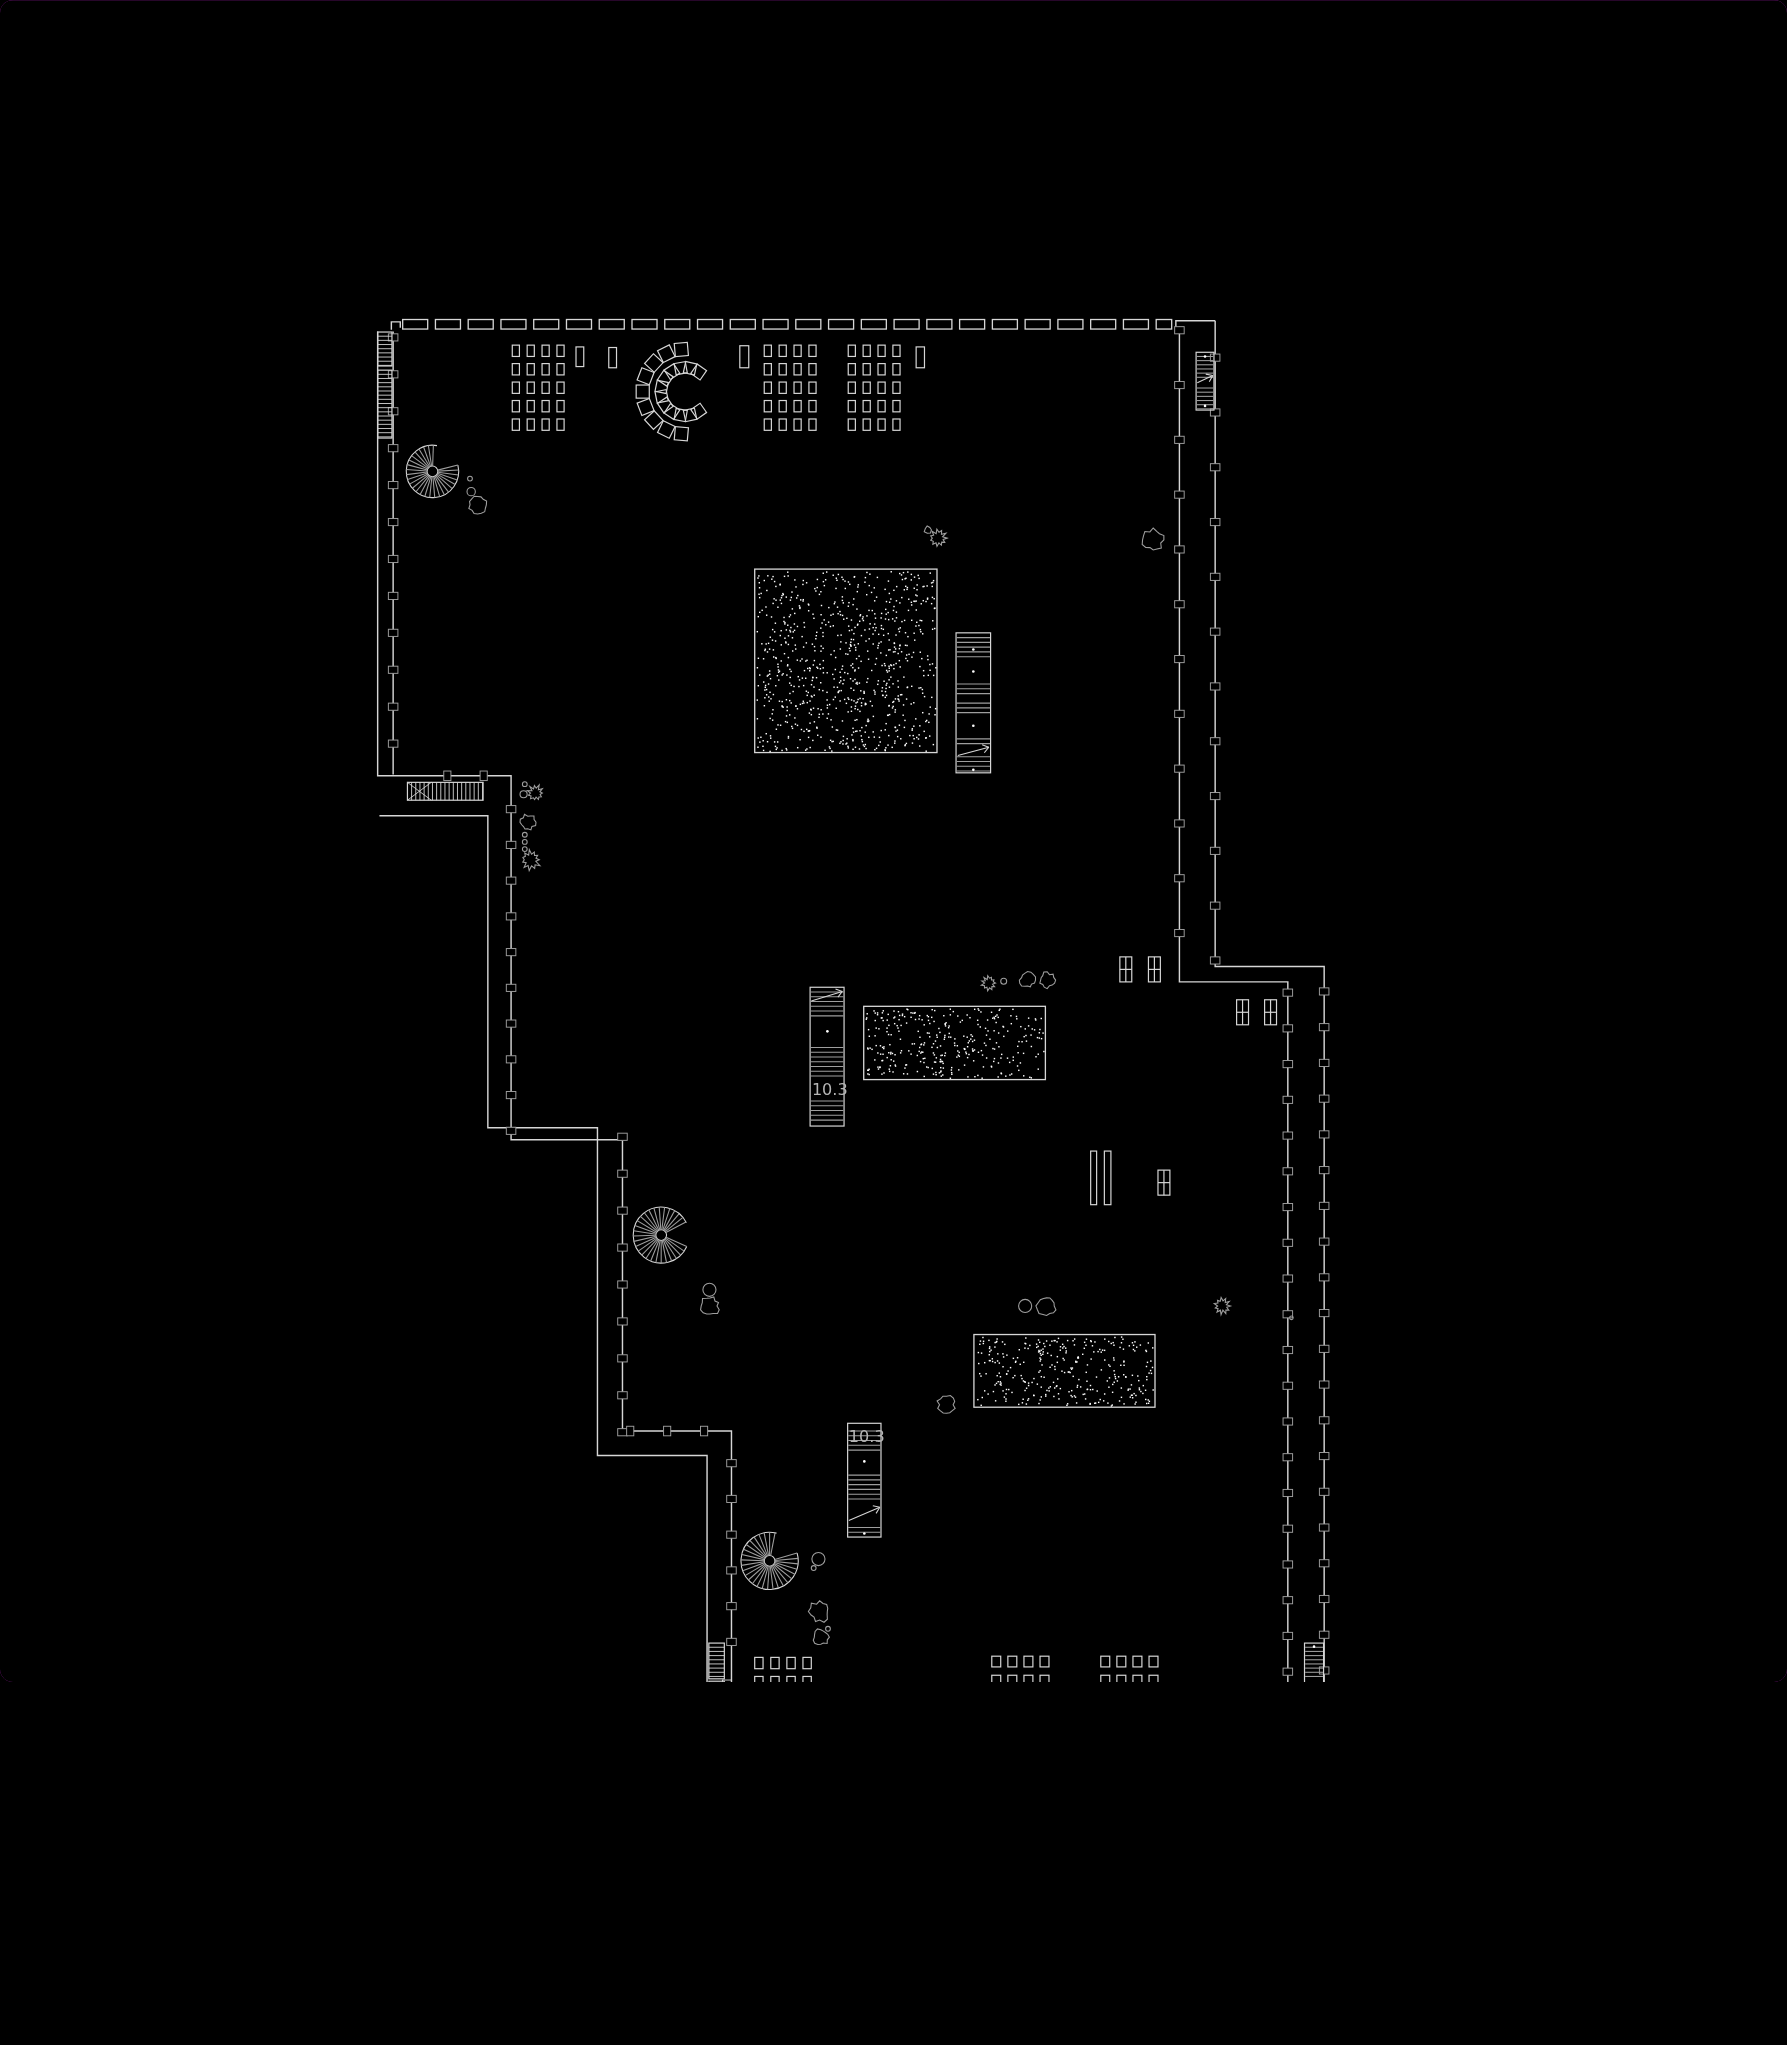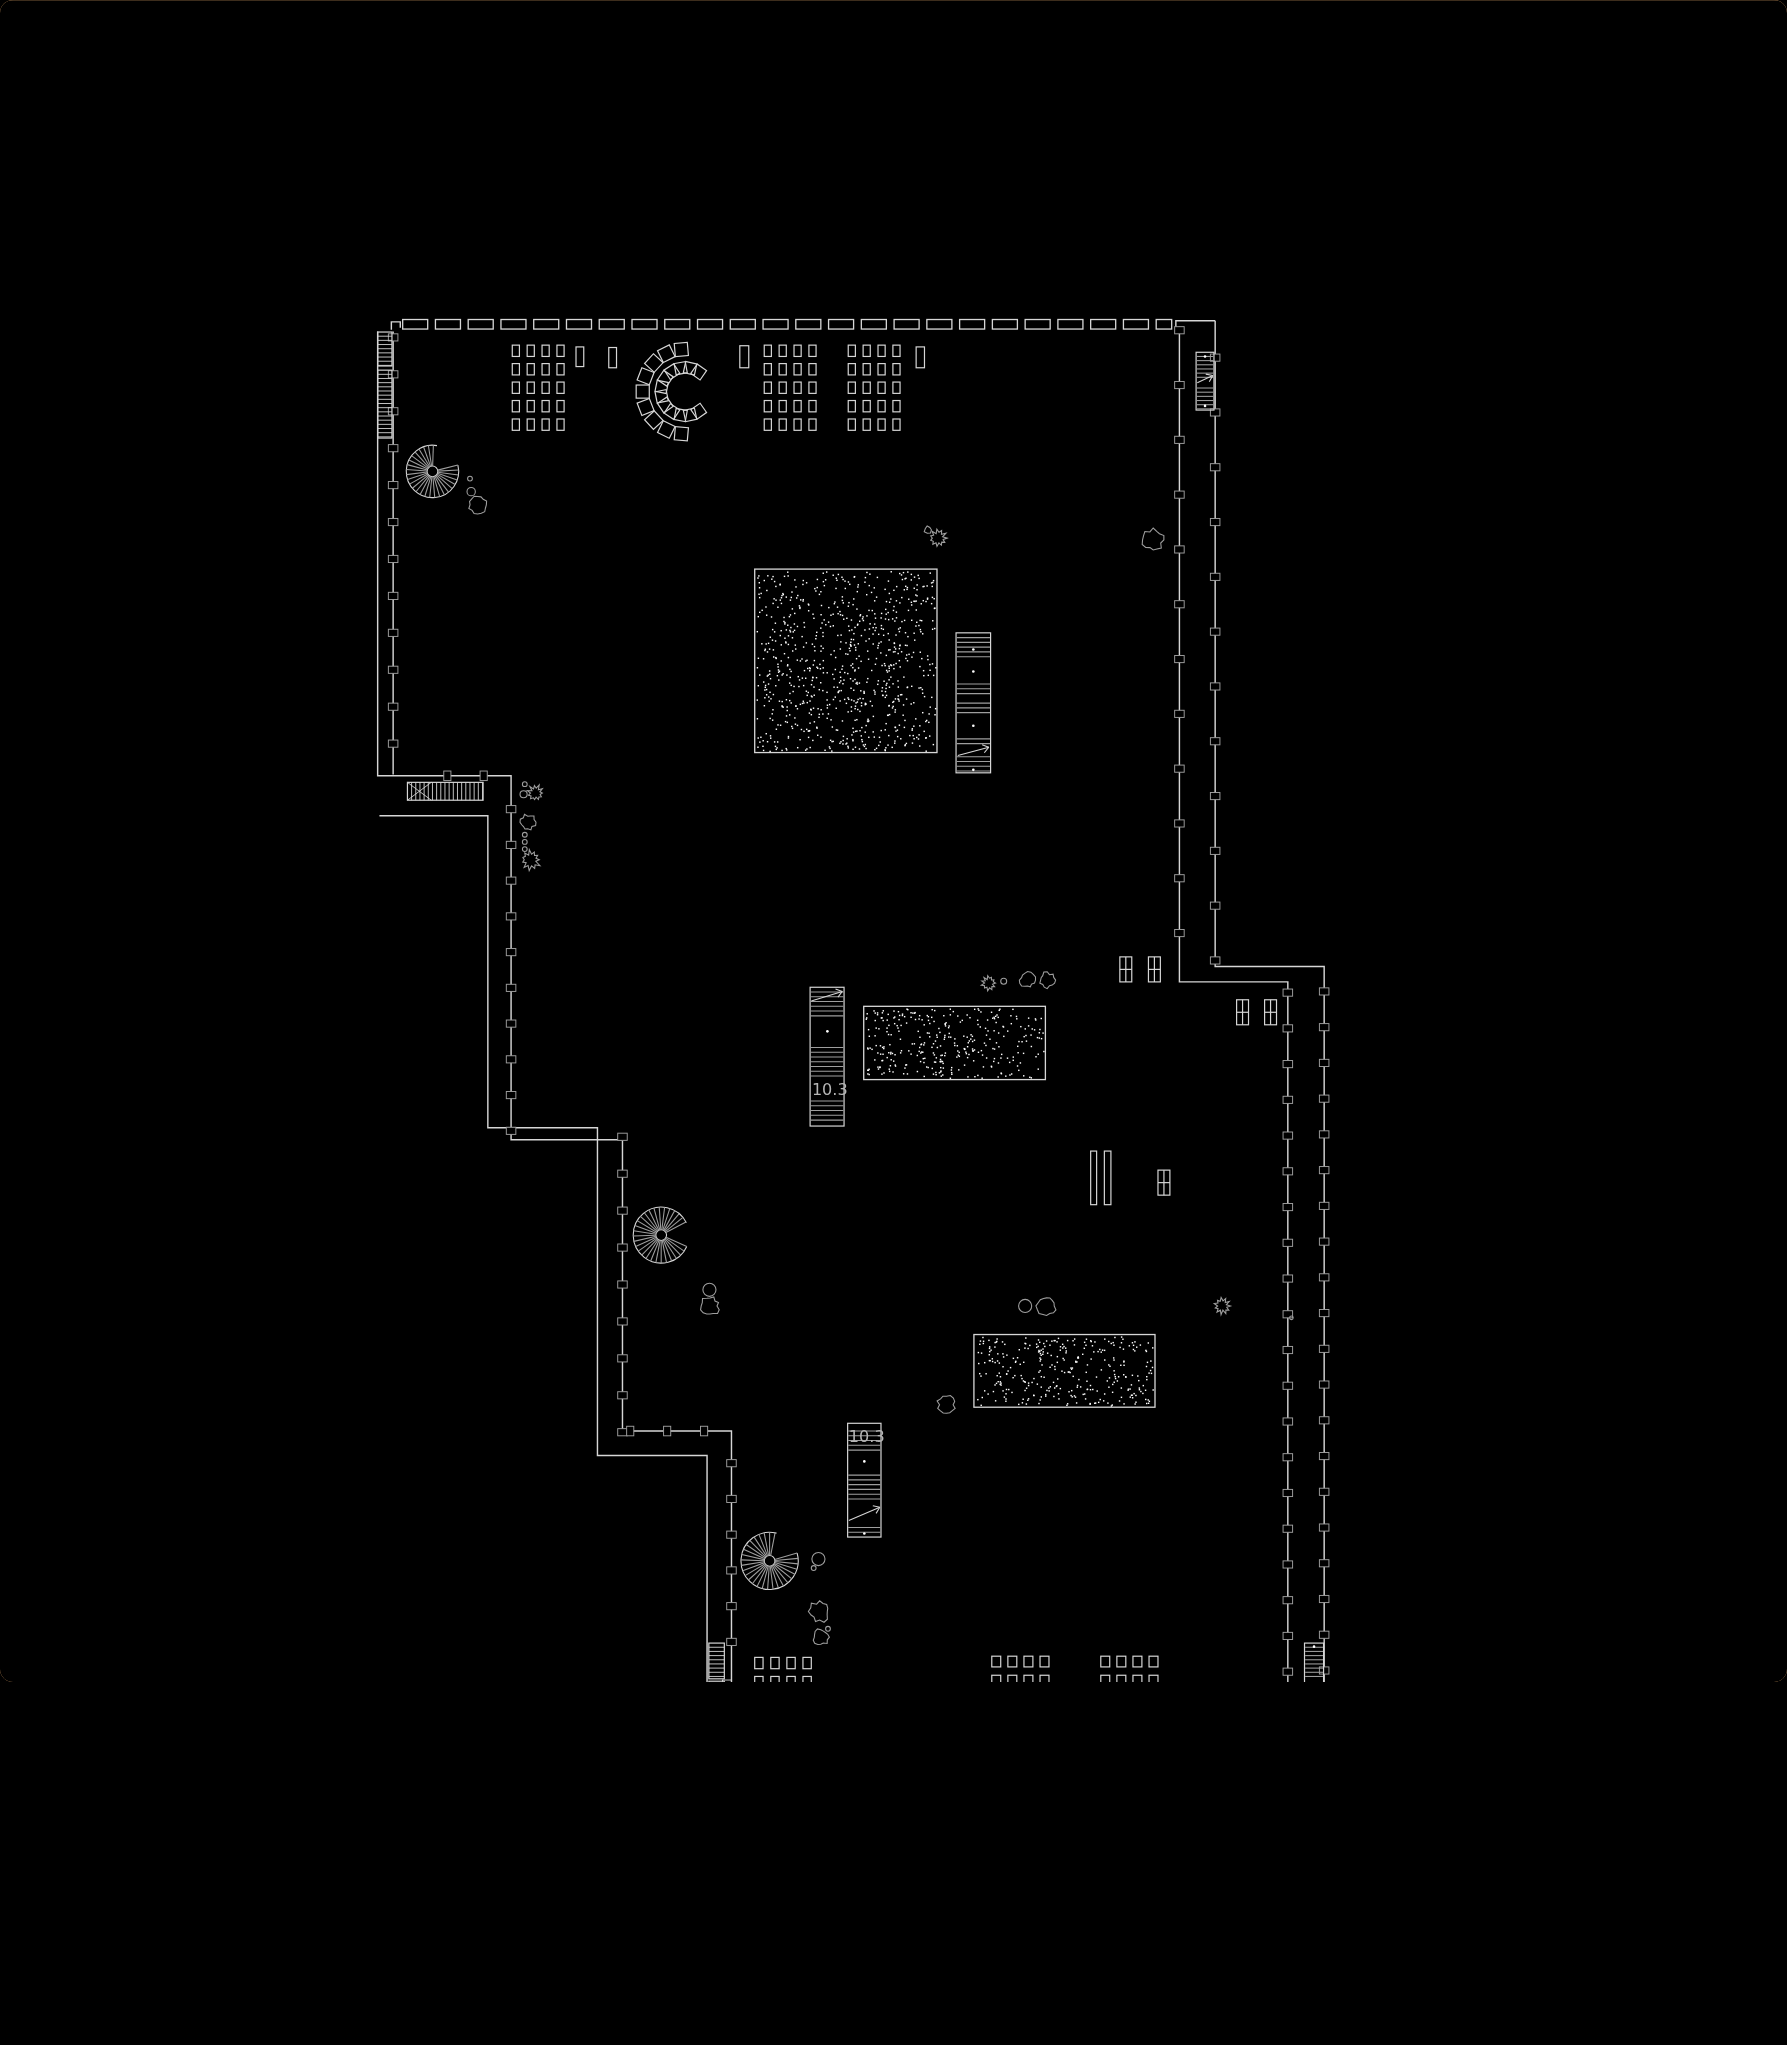--- a/index.html
+++ b/index.html
@@ -1,16 +1,16 @@
 <!DOCTYPE html>
 <html style="font-size:9.5px"><head>
 <meta charset="utf-8">
 <style>
   html,body{margin:0;padding:0;background:#000;}
-  .stage{position:relative;width:1787px;height:1682px;background:#fdba74;overflow:hidden;border-radius:13px;}
+  .stage{position:relative;width:1787px;height:1682px;background:#a21caf;overflow:hidden;border-radius:13px;}
   svg{display:block;}
   text{font-family:"DejaVu Sans",sans-serif;}
 </style>
 </head>
 <body>
 
 <div class="stage">
   <svg id="plan" width="1787" height="2046" viewBox="0 0 3000 3434" xmlns="http://www.w3.org/2000/svg">
       <rect x="0" y="0" width="3000" height="3434" fill="#000000"></rect>
       <g stroke="#d6d6d6" stroke-width="2.4" fill="none">

